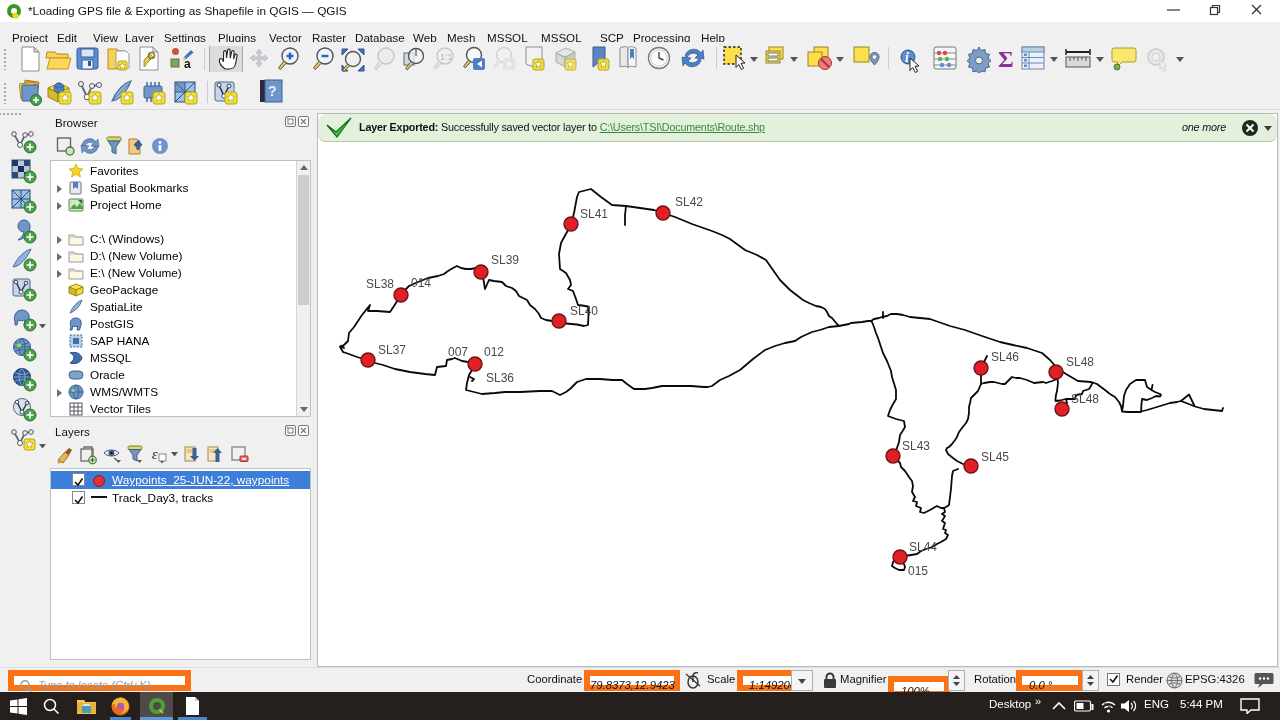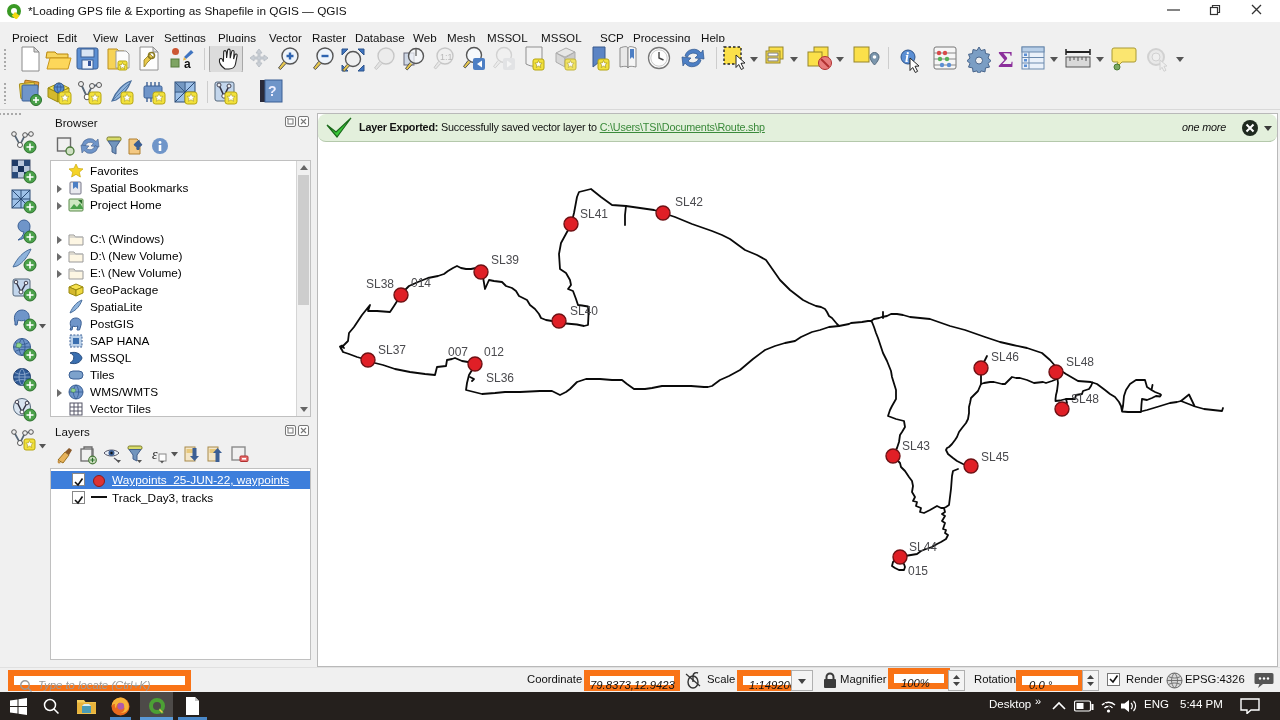--- a/index.html
+++ b/index.html
@@ -598,21 +598,21 @@
       <div class="trow" style="top:189px">
           <svg class="ticon" viewBox="0 0 16 16">
             <path d="M2 3 c6 -2 11 1 12 5 -1 4 -6 7 -12 5 4 -2 6 -8 0 -10z" fill="#3a6fb0" stroke="#2a4f80"></path>
           </svg>
           <span class="lbl">MSSQL</span>
         </div>
       <div class="trow" style="top:206px">
           <svg class="ticon" viewBox="0 0 16 16">
             <rect x="1" y="4" width="14" height="8" rx="4" fill="#7da2cc" stroke="#3a5f94"></rect>
           </svg>
-          <span class="lbl">Tiles</span>
+          <span class="lbl">Oracle</span>
         </div>
       <div class="trow" style="top:223px">
           <span class="tarr"></span>
           <svg class="ticon" viewBox="0 0 16 16">
             <circle cx="8" cy="8" r="7" fill="#6f95c9" stroke="#3a5f94"></circle>
             <path d="M1 8 h14 M8 1 c-3.5 3.5 -3.5 10.5 0 14 M8 1 c3.5 3.5 3.5 10.5 0 14" fill="none" stroke="#2d548c" stroke-width=".7"></path>
             <path d="M3.5 4.5 a4 3 0 0 1 4.5 1.5 l-1.8 2.5 -3.2 -1z" fill="#8fd48f" stroke="#3a7a3a" stroke-width=".4"></path>
           </svg>
           <span class="lbl">WMS/WMTS</span>
         </div>
@@ -805,21 +805,21 @@
     <span class="abs" style="left:707px;top:5px">Scale</span>
     <div class="sbox" style="left:737px;top:2px;width:76px;height:21px;padding:3px 0 0 6px">1:149206</div>
     <div class="abs" style="left:791px;top:2px;width:22px;height:21px;background:#f4f4f4;border:1px solid #b0b0b0"><svg width="20" height="19" viewBox="0 0 20 19">
           <path d="M6 8 h8 l-4 5z" fill="#444"></path>
         </svg></div>
     <svg class="abs" style="left:822px;top:4px" width="16" height="17" viewBox="0 0 16 17">
         <rect x="2" y="7" width="12" height="9" rx="1" fill="#3a3a3a"></rect>
         <path d="M4.5 7 V5 a3.5 3.5 0 0 1 7 0 v2" fill="none" stroke="#3a3a3a" stroke-width="2"></path>
       </svg>
     <span class="abs" style="left:840px;top:5px">Magnifier</span>
-    <div class="sbox" style="left:888px;top:0;width:62px;height:21px;padding:3px 0 0 7px">100%</div>
+    <div class="sbox" style="left:888px;top:8px;width:62px;height:21px;padding:3px 0 0 7px">100%</div>
     <div class="abs" style="left:948px;top:2px;width:17px;height:21px;background:#f4f4f4;border:1px solid #b0b0b0"><svg width="15" height="19" viewBox="0 0 15 19">
           <path d="M4 8 l3.5-4 3.5 4z M4 11 l3.5 4 3.5-4z" fill="#444"></path>
         </svg></div>
     <span class="abs" style="left:974px;top:5px">Rotation</span>
     <div class="sbox" style="left:1016px;top:2px;width:68px;height:21px;padding:3px 0 0 7px">0.0 °</div>
     <div class="abs" style="left:1082px;top:2px;width:17px;height:21px;background:#f4f4f4;border:1px solid #b0b0b0"><svg width="15" height="19" viewBox="0 0 15 19">
           <path d="M4 8 l3.5-4 3.5 4z M4 11 l3.5 4 3.5-4z" fill="#444"></path>
         </svg></div>
     <div class="abs" style="left:1107px;top:5px;width:13px;height:13px;background:#fff;border:1px solid #777"><svg width="11" height="11" viewBox="0 0 11 11">
           <path d="M2 5 l3 3 L9.5 1.5" fill="none" stroke="#111" stroke-width="1.6"></path>

